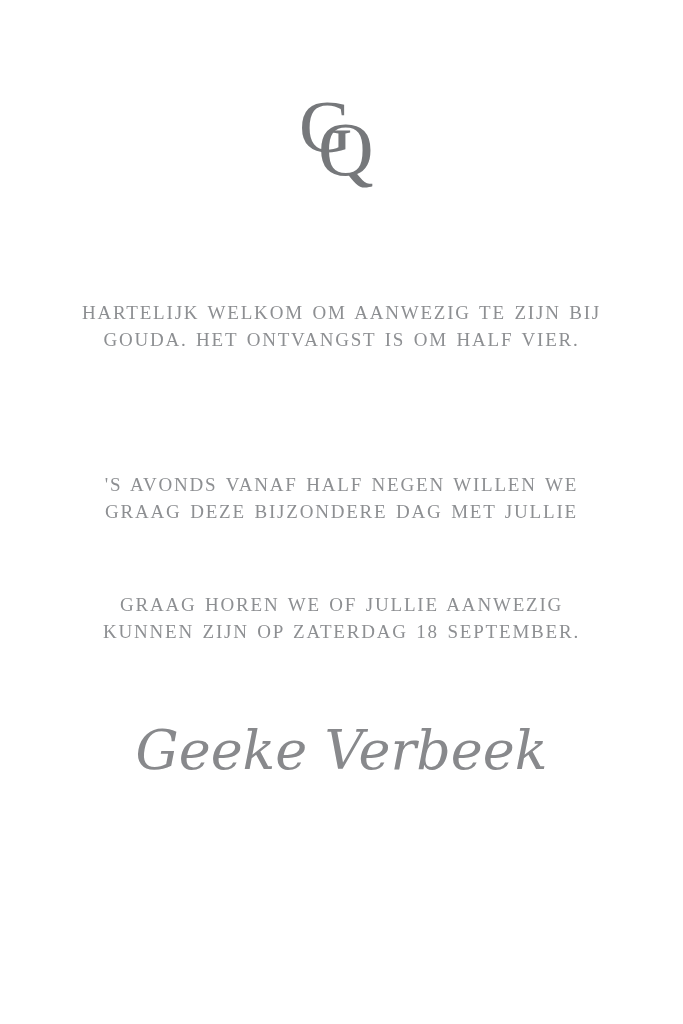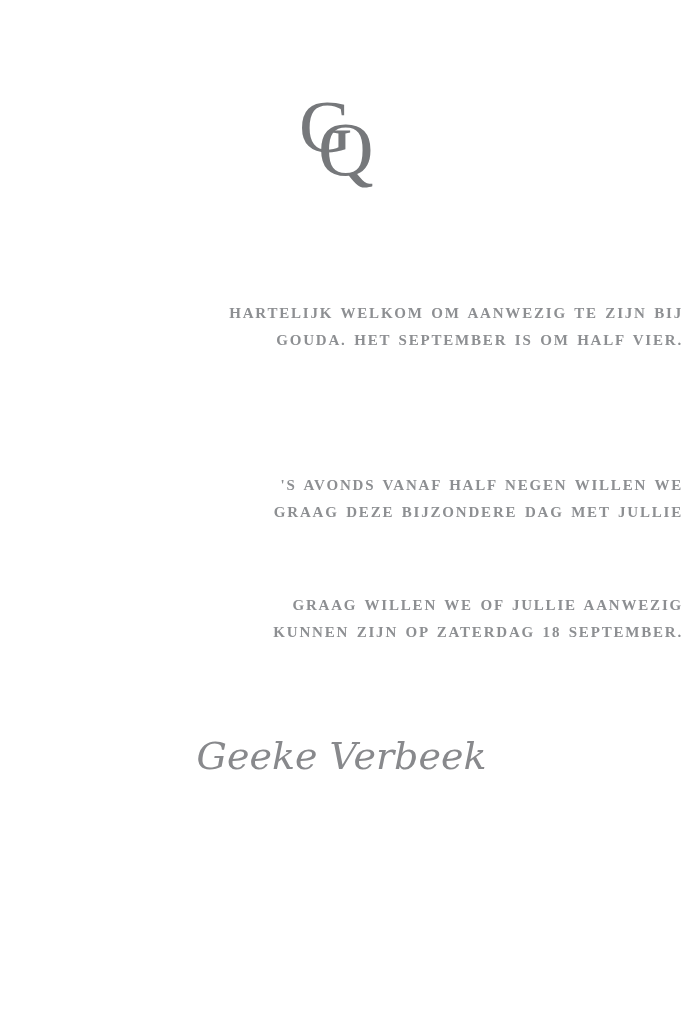--- a/index.html
+++ b/index.html
@@ -40,70 +40,69 @@
     font-size: 77px;
     left: 318px;
     top: 111px;
   }
 
   
   .para {
     position: absolute;
     left: 0;
     width: 100%;
-    text-align: right;
+    text-align: center;
     color: #8d8f92;
-    font-size: 15px;
+    font-size: 19px;
     line-height: 26.5px;
     letter-spacing: 1.8px;
     word-spacing: 2px;
-    font-weight: bold;
   }
   .para .line { white-space: nowrap; }
   .para-1 { top: 300px; }
   .para-2 { top: 472px; }
   .para-3 { top: 592px; }
 
   
   .name {
     position: absolute;
     left: 0;
     width: 100%;
     text-align: center;
     font-family: "DejaVu Serif", serif;
     font-style: italic;
     font-weight: 400;
     color: #88898c;
     line-height: 1;
     white-space: nowrap;
   }
-  .name-bride { top: 724px; font-size: 38px; margin-top: 13px; }
+  .name-bride { top: 724px; font-size: 54px; }
   .name-groom { top: 796px; font-size: 54px; }
 </style>
 </head>
 <body>
 
 <div class="card">
 
   <div class="monogram">
     <span class="letter letter-g">G</span>
     <span class="letter letter-q">Q</span>
   </div>
 
   <div class="para para-1">
     <div class="line">HARTELIJK WELKOM OM AANWEZIG TE ZIJN BIJ</div>
-    <div class="line">GOUDA. HET SEPTEMBER IS OM HALF VIER.</div>
+    <div class="line">GOUDA. HET ONTVANGST IS OM HALF VIER.</div>
   </div>
 
   <div class="para para-2">
     <div class="line">'S AVONDS VANAF HALF NEGEN WILLEN WE</div>
     <div class="line">GRAAG DEZE BIJZONDERE DAG MET JULLIE</div>
   </div>
 
   <div class="para para-3">
-    <div class="line">GRAAG WILLEN WE OF JULLIE AANWEZIG</div>
+    <div class="line">GRAAG HOREN WE OF JULLIE AANWEZIG</div>
     <div class="line">KUNNEN ZIJN OP ZATERDAG 18 SEPTEMBER.</div>
   </div>
 
   <div class="name name-bride">Geeke Verbeek</div>
 
 
 </div>
 
 </body></html>

